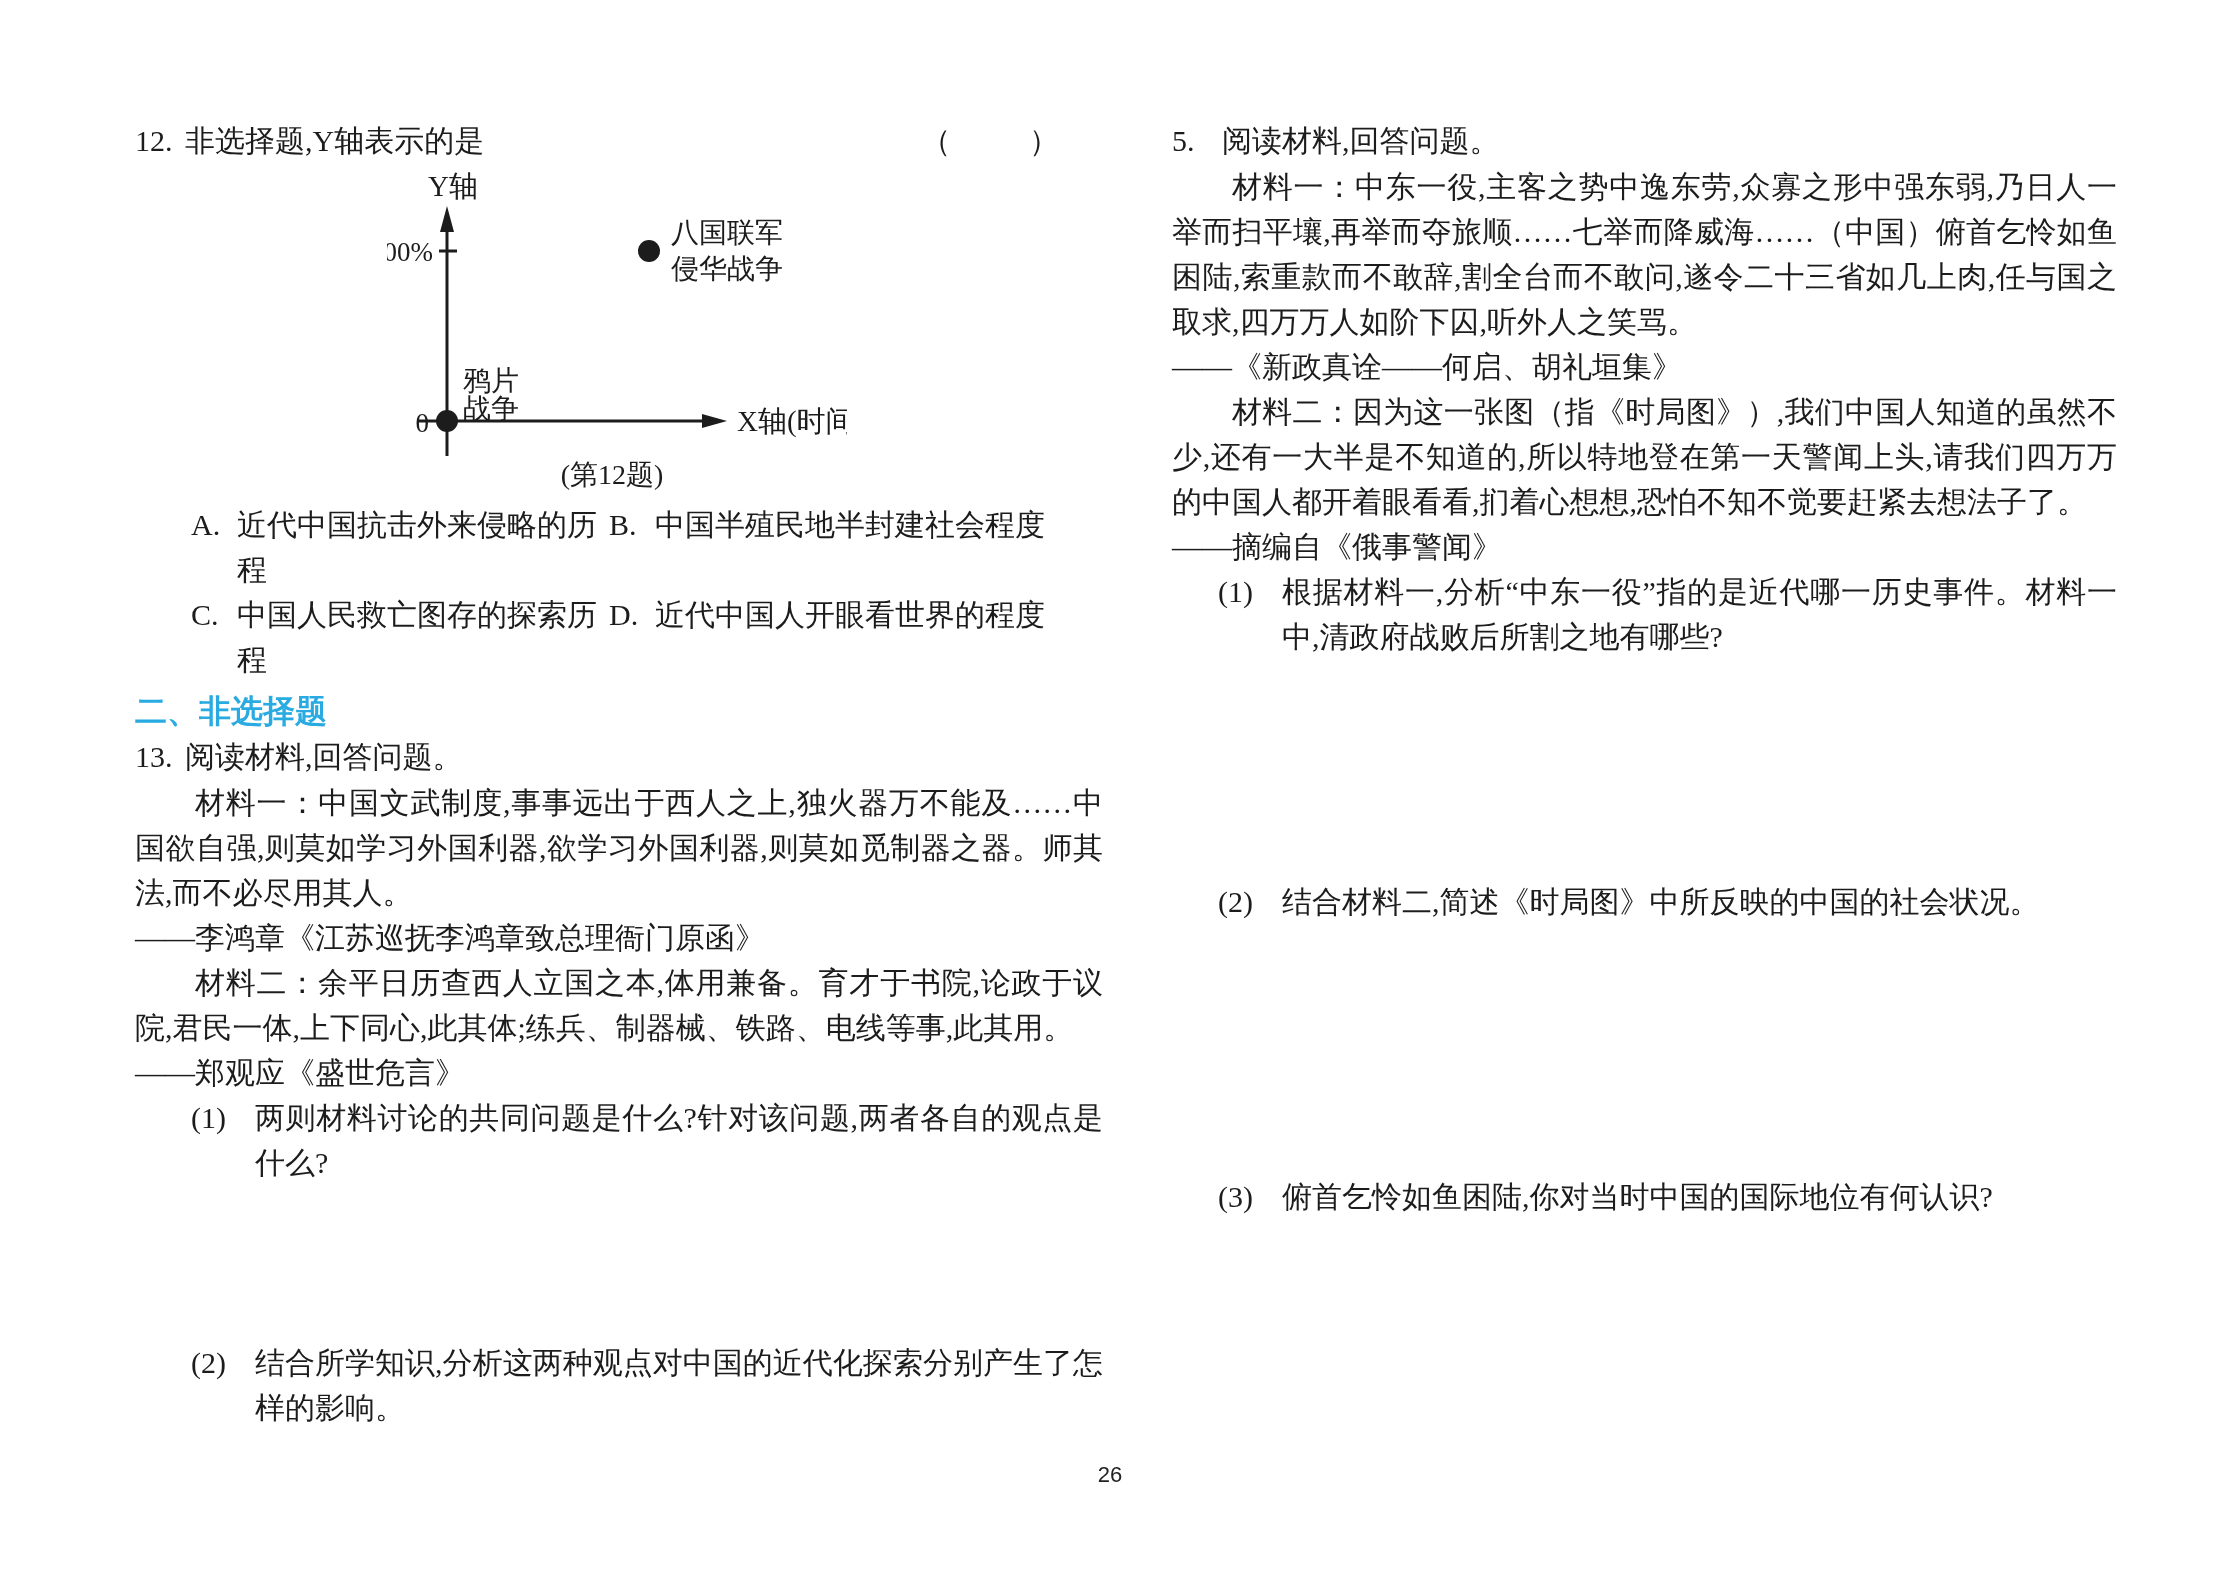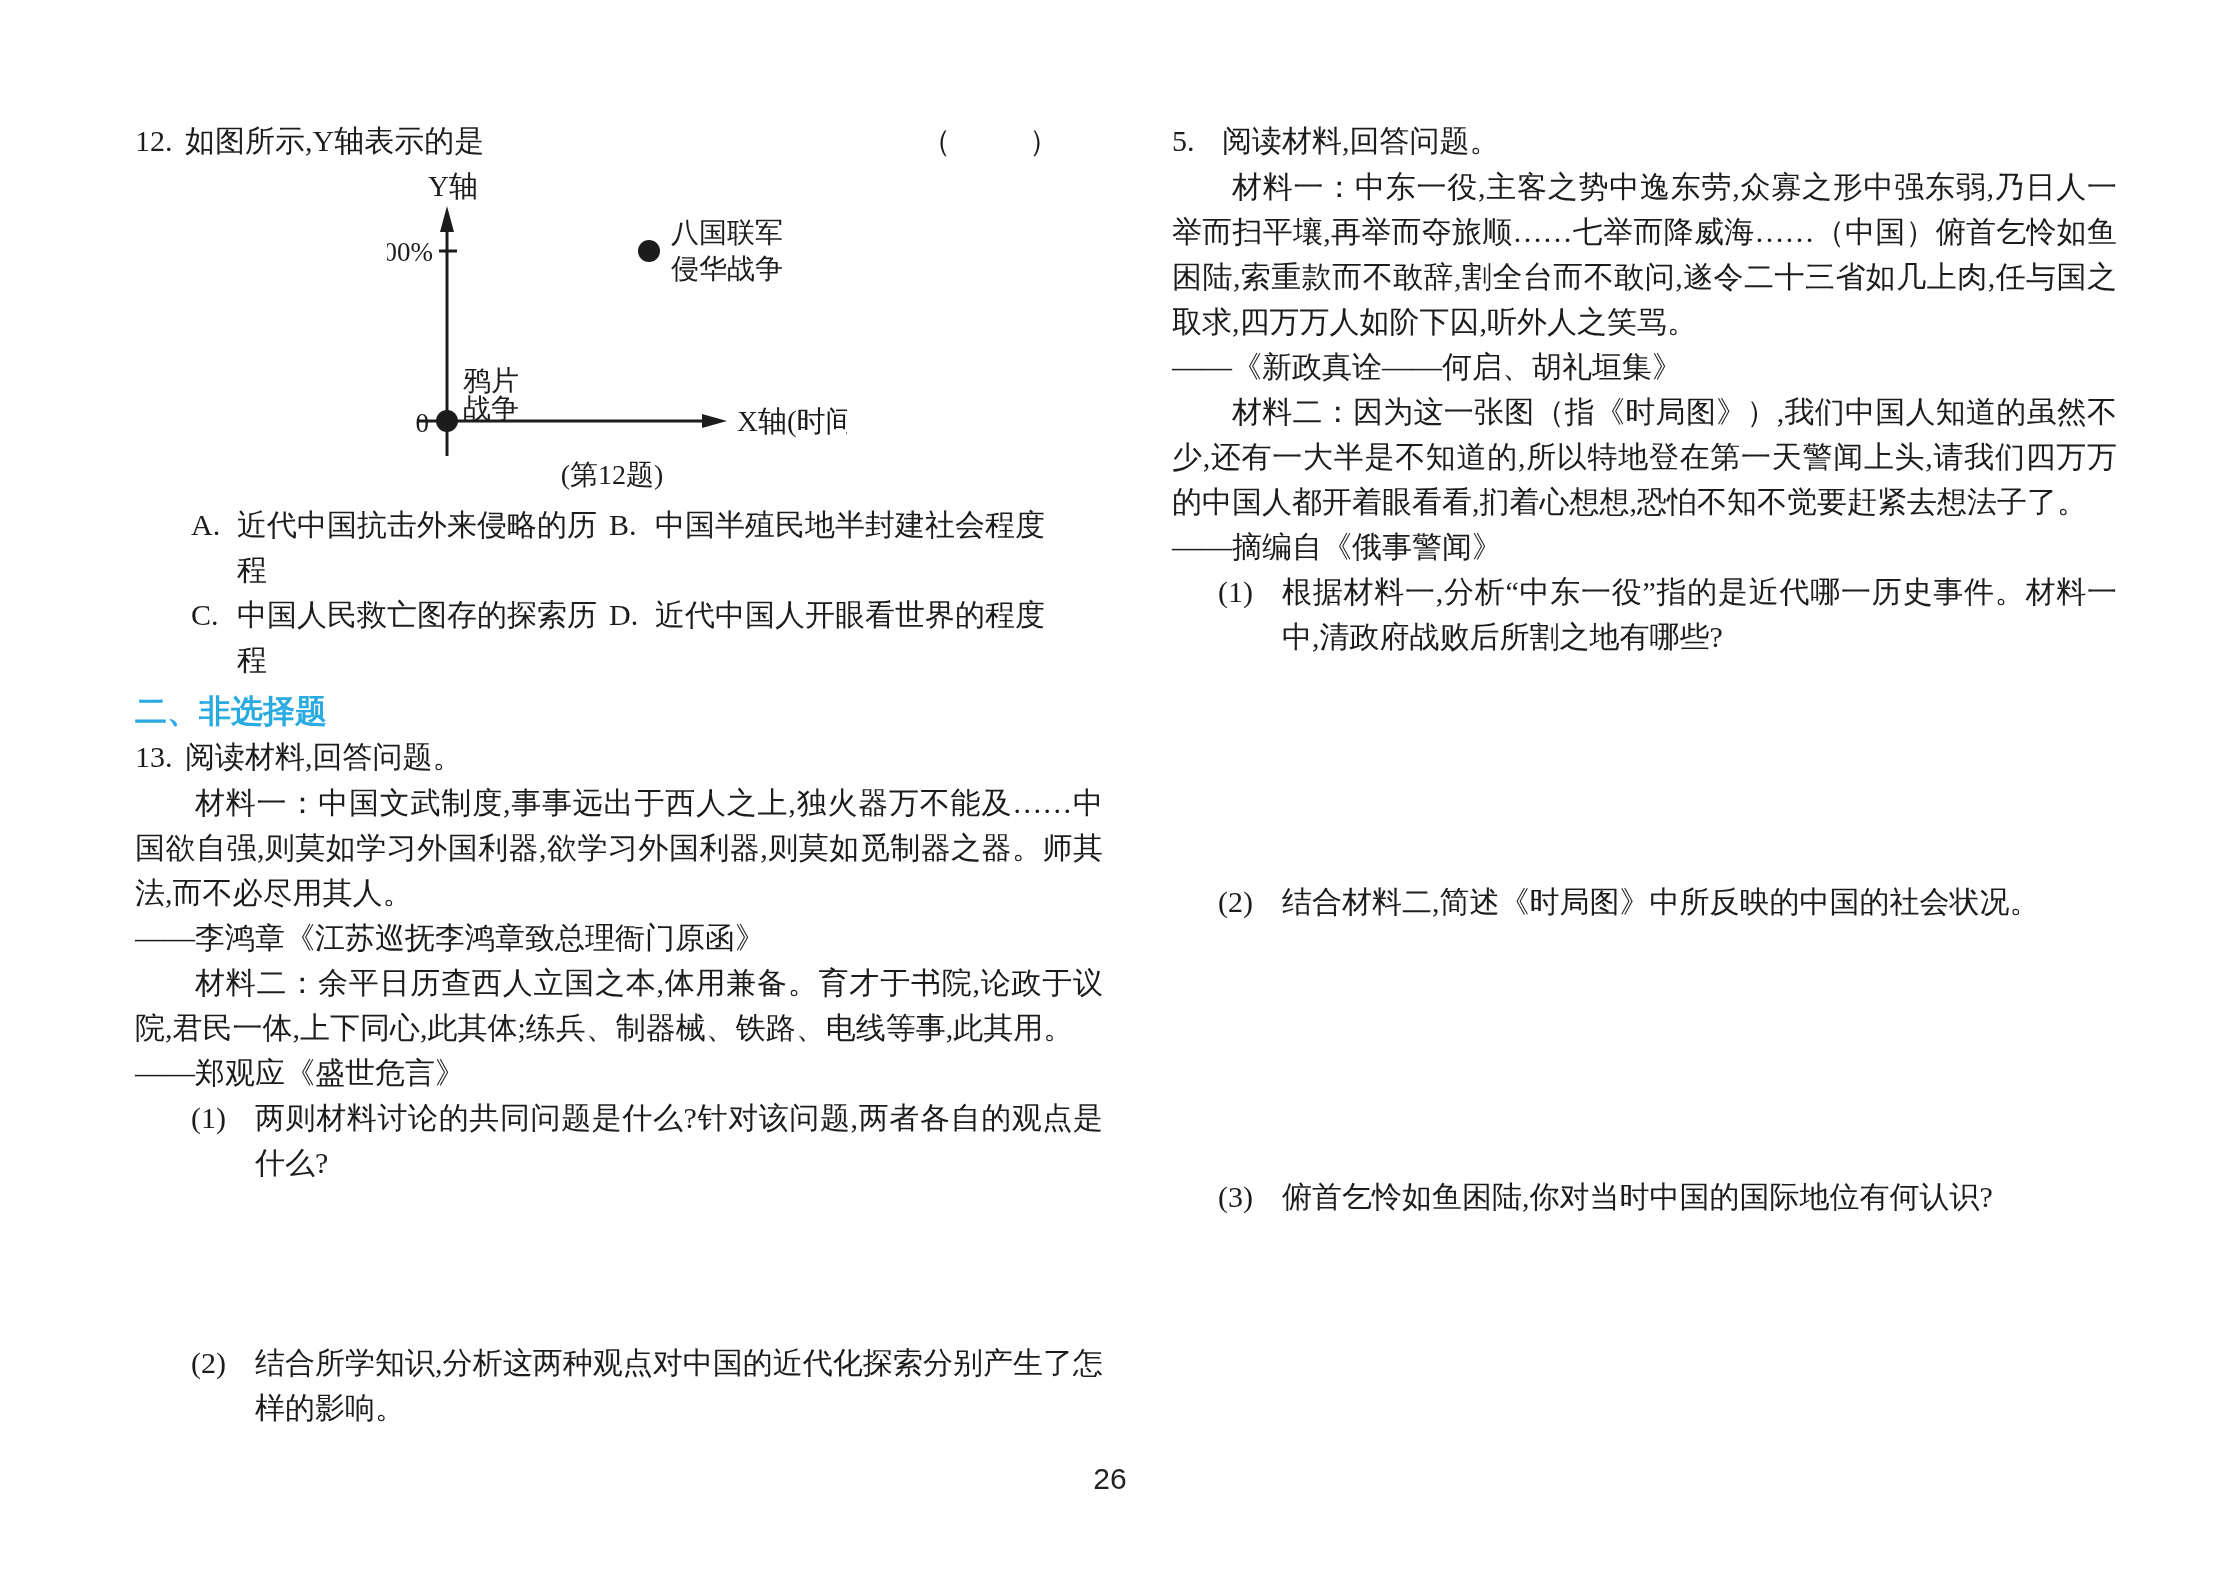--- a/index.html
+++ b/index.html
@@ -69,34 +69,34 @@
   .space-q14-a { height: 220px; }
   .space-q14-b { height: 250px; }
 
   .page-number {
     position: absolute;
     left: 0;
     right: 0;
     top: 1462px;
     text-align: center;
     font-family: "Liberation Sans", "DejaVu Sans", sans-serif;
-    font-size: 30px;
+    font-size: 22px;
     color: #222;
   }
 </style>
 </head>
 <body>
 
 <div class="page">
 
   <div class="col col-left">
 
     <div class="q-line">
       <span class="q-num">12.</span>
-      <span class="q-text">如图所示,Y轴表示的是</span>
+      <span class="q-text">非选择题,Y轴表示的是</span>
       <span class="bracket">（　　）</span>
     </div>
 
     <div class="chart-wrap">
       <svg width="460" height="330" viewBox="0 0 460 330">
 
         <text x="66" y="30" font-size="29" text-anchor="middle">Y轴</text>
         <polygon points="60,40 53,66 67,66" fill="#1c1c1c"></polygon>
         <line x1="60" y1="62" x2="60" y2="290" stroke="#1c1c1c" stroke-width="3"></line>
 

